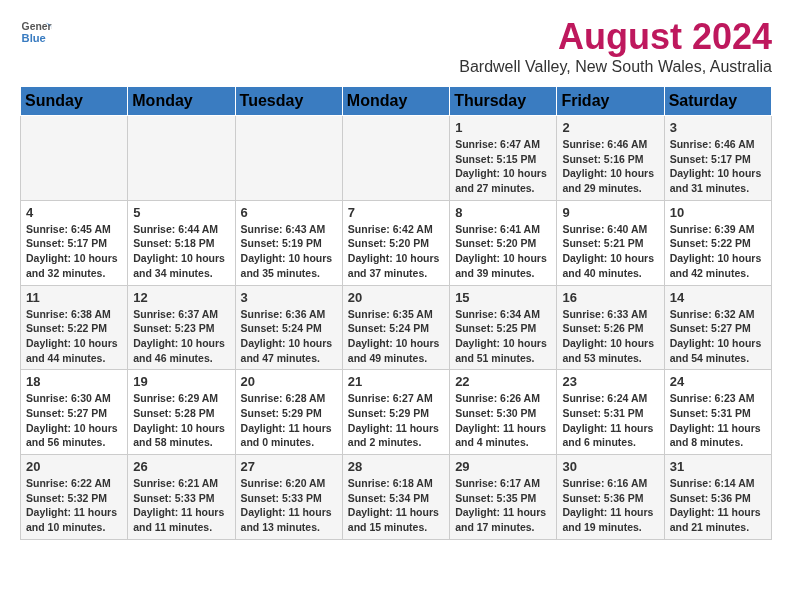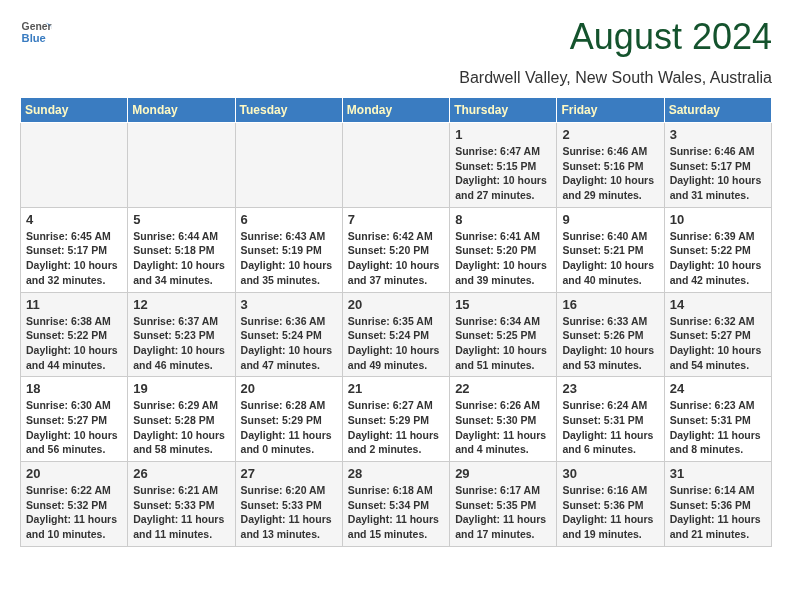--- a/index.html
+++ b/index.html
@@ -23,39 +23,38 @@
     }
     .logo-icon {
       width: 32px;
       height: 32px;
     }
     .title-block {
       text-align: right;
     }
     .main-title {
       font-size: 36px;
-      font-weight: normal;
-      color: #14532d;
+      font-weight: bold;
+      color: #be185d;
     }
     .subtitle {
       font-size: 16px;
       color: #333;
-      margin-top: 11px;
     }
     .calendar {
       width: 100%;
       border-collapse: collapse;
       font-size: 11px;
     }
     .calendar thead th {
       background-color: #3a7cc1;
-      color: #fef9c3;
+      color: #000000;
       padding: 5px 4px;
       text-align: left;
-      font-size: 12px;
+      font-size: 16px;
       font-weight: bold;
       border: 1px solid #fff;
     }
     .calendar tbody td {
       border: 1px solid #ccc;
       vertical-align: top;
       padding: 4px 5px;
       min-height: 80px;
       width: calc(100% / 7);
       background: #fff;

